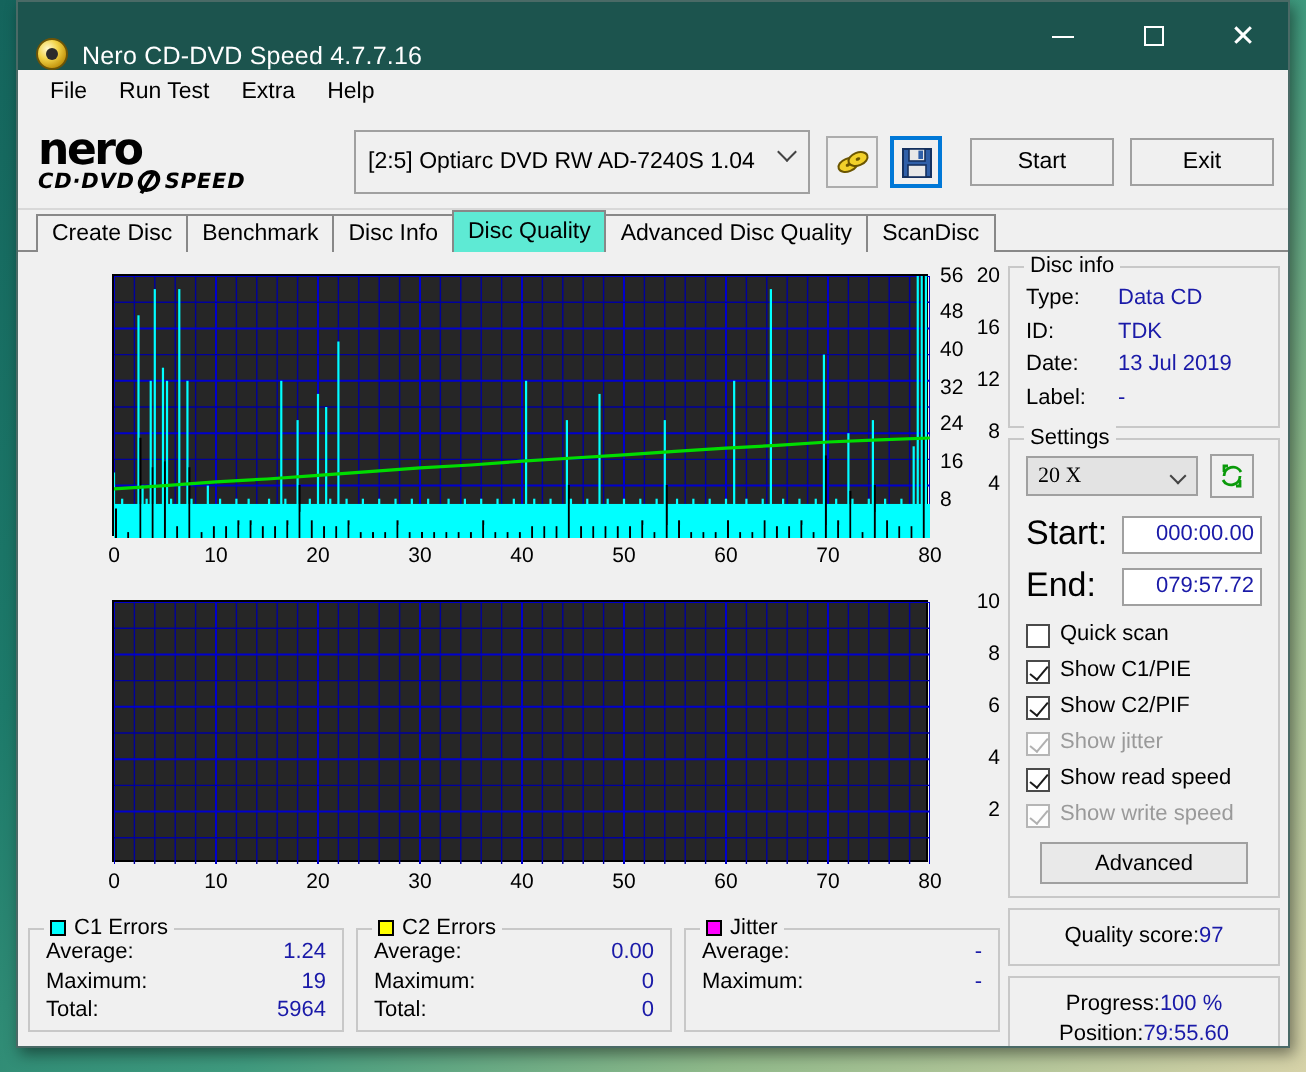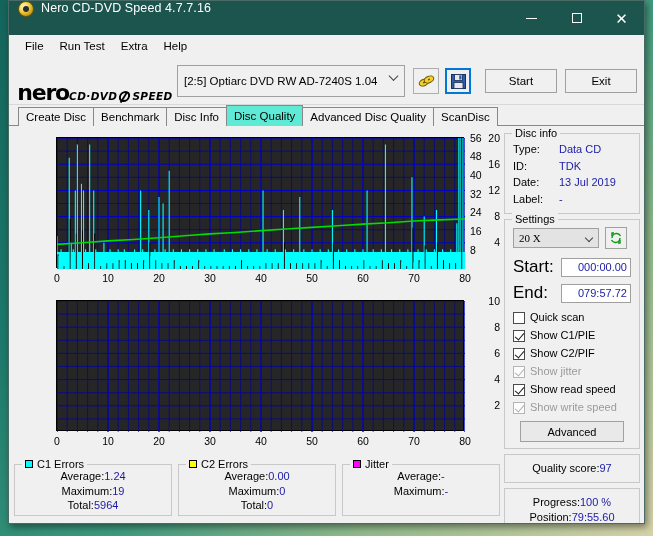--- a/index.html
+++ b/index.html
@@ -20,21 +20,21 @@
     width: 637px; height: 524px;
     background: #f0f0f0;
     border: 1px solid #4a6a66;
     box-shadow: 2px 3px 7px rgba(0,0,0,0.45);
     display: flex; flex-direction: column;
   }
   
   #titlebar {
     height: 34px;
     background: #1c544e;
-    display: flex; align-items: flex-start;
+    display: flex; align-items: flex-end;
     flex: none;
     position: relative;
   }
   #app-icon {
     width: 16px; height: 16px; margin-left: 9px; margin-right: 7px;
     border-radius: 50%;
     background: radial-gradient(circle at 35% 32%, #fff9d0 0%, #f2d54a 38%, #c89a12 72%, #8a6a08 100%);
     border: 1px solid #6d5406;
     position: relative; flex: none;
   }
@@ -73,22 +73,22 @@
   
   #toolbar {
     height: 47px; background: #f0f0f0;
     display: flex; align-items: center;
     flex: none;
     padding: 0 6px;
     border-bottom: 1px solid #d8d8d8;
   }
   #logo {
     width: 152px; height: 42px;
-    display: flex; flex-direction: row;
-    align-items: flex-end; justify-content: center;
+    display: flex; flex-direction: column;
+    align-items: flex-start; justify-content: center;
     flex: none;
     margin-left: 4px;
   }
   #logo-main {
     font-size: 22px; font-weight: bold; letter-spacing: -1.2px;
     line-height: 19px; color: #000;
     font-family: "DejaVu Sans", sans-serif;
   }
   #logo-sub {
     font-size: 10.5px; font-weight: bold; letter-spacing: 0.4px;
@@ -218,21 +218,21 @@
     font-size: 11px; color: #000;
   }
   
   #stats-row { display: flex; gap: 6px; margin-top: 6px; }
   .stat-box { flex: 1; position: relative; padding-top: 4px; padding-bottom: 2px; }
   .stat-box .grp-title {
     display: flex; align-items: center; gap: 4px;
   }
   .swatch { width: 8px; height: 8px; border: 1px solid #000; display: inline-block; }
   .stat-line {
-    display: flex; justify-content: center;
+    display: flex; justify-content: space-between;
     font-size: 11px; color: #000; line-height: 14.5px;
   }
   .stat-line .v { color: #1a1aa8; }
   
   .info-line { display: flex; font-size: 11px; line-height: 16.5px; color: #000; }
   .info-line .k { width: 46px; flex: none; }
   .info-line .v { color: #1a1aa8; }
   #settings-grp .row1 { display: flex; align-items: center; gap: 6px; margin-bottom: 8px; }
   #speed-select {
     width: 86px; height: 20px;

